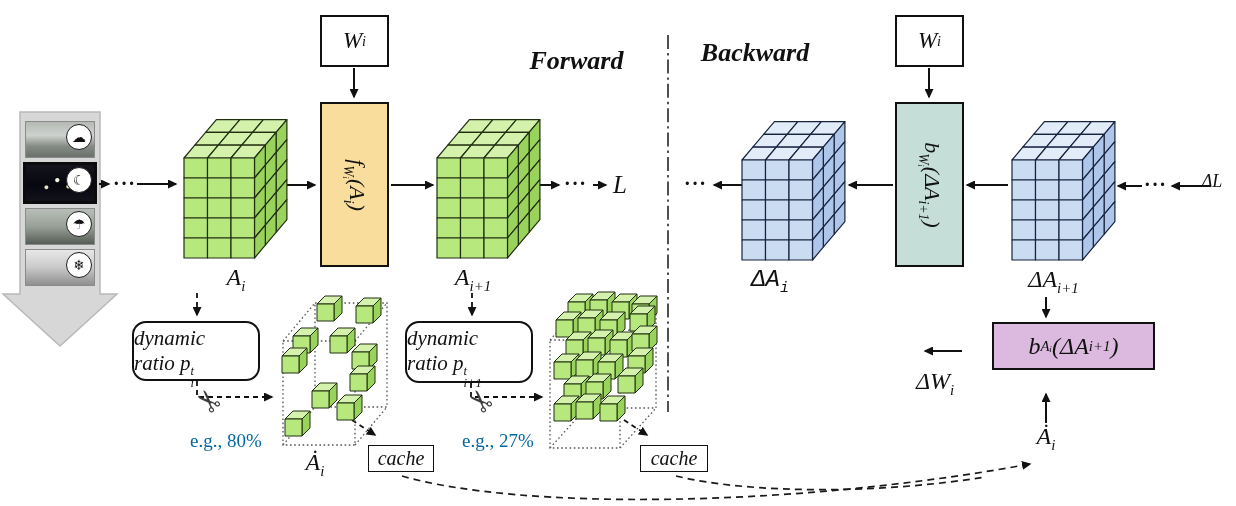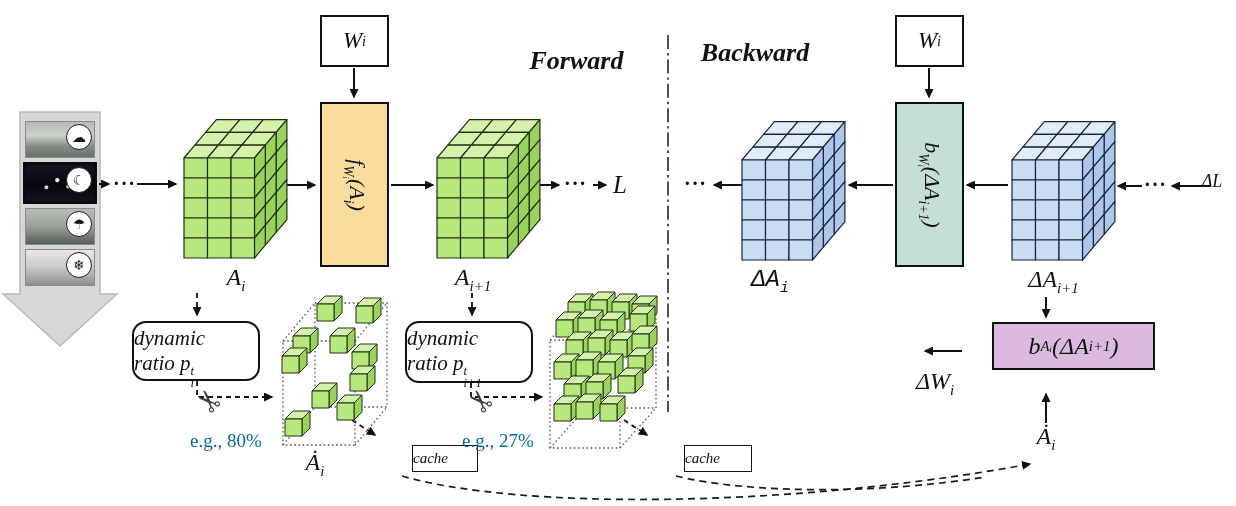--- a/index.html
+++ b/index.html
@@ -14,22 +14,22 @@
   .panel-title{font-weight:bold;font-style:italic;font-size:26px;color:#111;text-align:center;}
   .lbl{font-size:24px;text-align:center;}
   .wbox{box-sizing:border-box;border:2.2px solid #111;background:#fff;display:flex;
         align-items:center;justify-content:center;font-size:23px;}
   .fnbox{box-sizing:border-box;border:2.2px solid #111;}
   .vtext{position:absolute;top:50%;left:50%;transform:translate(-50%,-50%) rotate(90deg);
          white-space:nowrap;font-size:22px;}
   .hcenter{display:flex;align-items:center;justify-content:center;}
   .dynbox{box-sizing:border-box;border:2.2px solid #111;border-radius:14px;background:#fff;
           font-size:21px;line-height:1.18;padding-top:3px;}
-  .cachebox{box-sizing:border-box;border:1.8px solid #111;background:#fff;text-align:left;
-            font-size:15px;line-height:24px;margin-left:44px;}
+  .cachebox{box-sizing:border-box;border:1.8px solid #111;background:#fff;text-align:center;
+            font-size:20px;line-height:24px;}
   .egtxt{font-size:19px;color:#0369a1;font-family:"Liberation Serif",serif;}
   .dots{font-size:20px;font-weight:bold;color:#111;letter-spacing:1px;}
   .scissors{font-size:30px;color:#3c3c3c;transform:rotate(-135deg);display:inline-block;
             font-family:"DejaVu Sans",sans-serif;}
   .thumb{position:absolute;box-sizing:border-box;border:1px solid #8a8a8a;}
   .thumb.selected{border:3px solid #0b0b0b;}
   .scene-fog{background:linear-gradient(180deg,#b4b9b4 0%,#ced2ce 38%,#848a84 70%,#6a706a 100%);}
   .scene-night{background:
       radial-gradient(circle at 46% 42%, rgba(255,255,235,.95) 0 1.6px, transparent 2.6px),
       radial-gradient(circle at 30% 62%, rgba(255,250,210,.9) 0 1.4px, transparent 2.4px),

